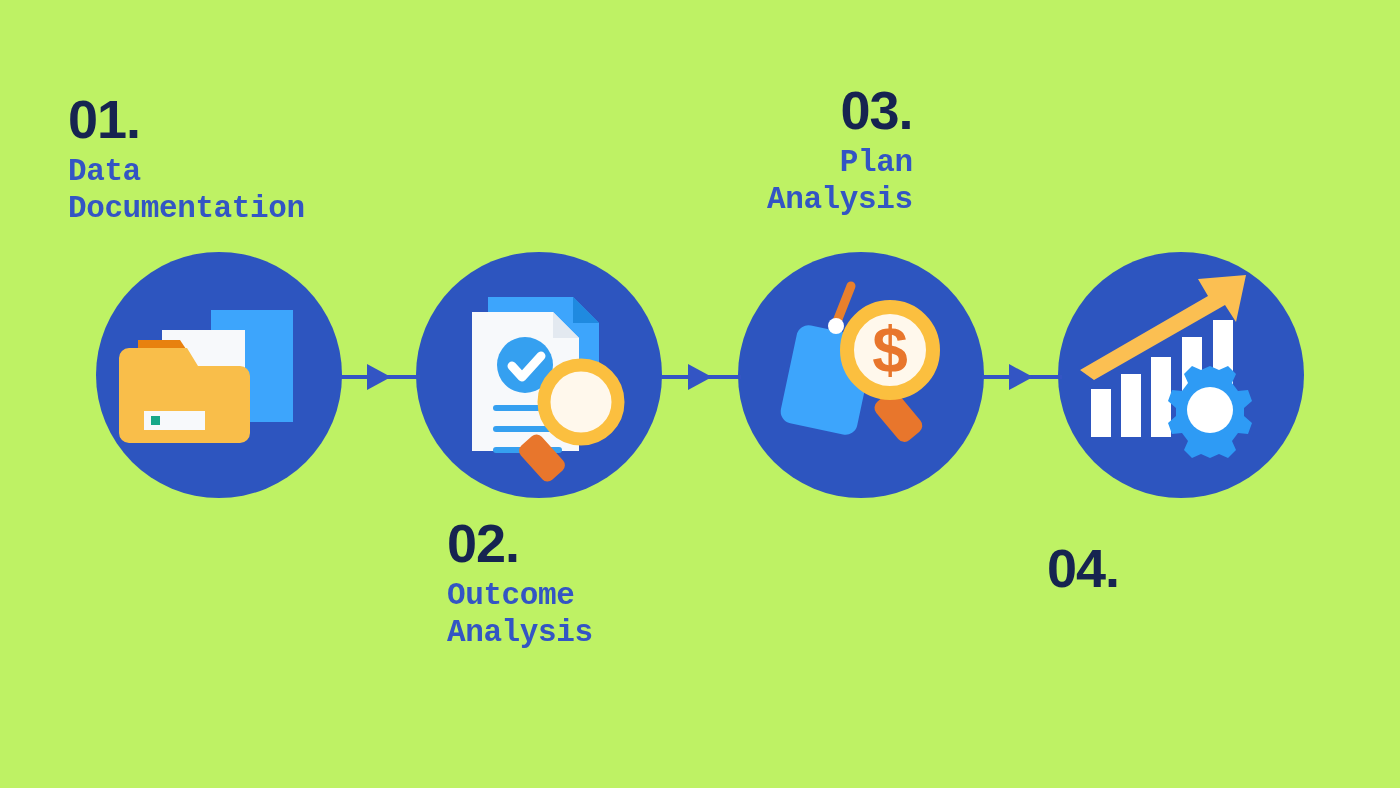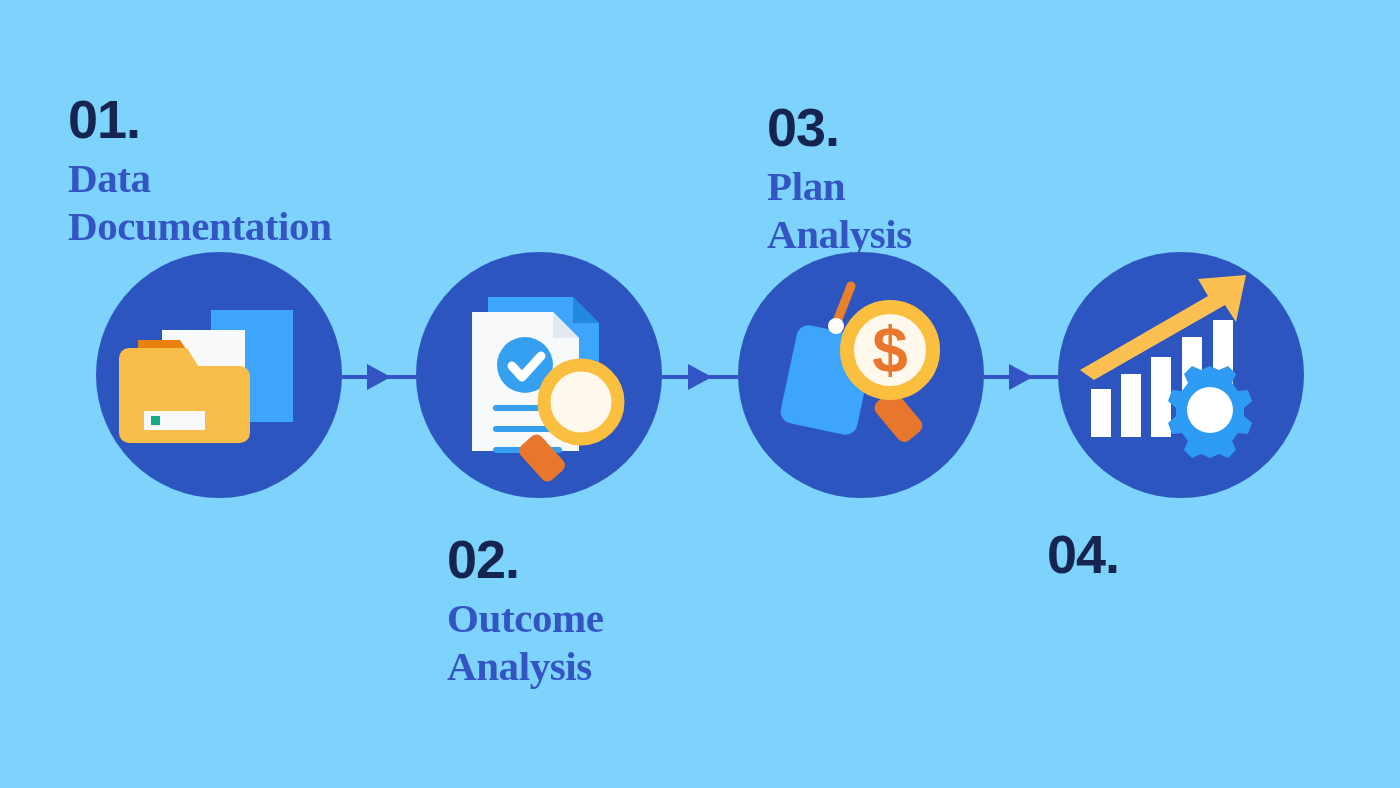--- a/index.html
+++ b/index.html
@@ -10,52 +10,52 @@
   body {
     font-family: "Liberation Sans", sans-serif;
     width: 1400px;
     height: 788px;
     overflow: hidden;
   }
   #stage {
     position: relative;
     width: 1400px;
     height: 788px;
-    background: #7dd3fc;
+    background: #bef264;
   }
 
   
   .step-label {
     position: absolute;
     user-select: none;
   }
   .step-number {
     font-size: 54px;
     font-weight: bold;
     color: #162450;
     letter-spacing: -1px;
     line-height: 1.0;
     margin: 0 0 8px 0;
     font-family: "Liberation Sans", sans-serif;
   }
   .step-title {
-    font-size: 41px;
+    font-size: 31px;
     font-weight: bold;
     color: #3355C4;
     line-height: 1.18;
     letter-spacing: -0.4px;
     margin: 0;
     white-space: pre-line;
-    font-family: Liberation Serif, serif;
+    font-family: Liberation Mono, monospace;
   }
 
   .label-1 { left: 68px;   top: 92px; }
-  .label-2 { left: 447px;  top: 532px; }
-  .label-3 { left: 767px;  top: 100px; }
-  .label-4 { left: 1047px; top: 527px; text-align: center; }
+  .label-2 { left: 447px;  top: 516px; }
+  .label-3 { left: 767px;  top: 83px; text-align: right; }
+  .label-4 { left: 1047px; top: 541px; text-align: center; }
 
   
   .circle {
     position: absolute;
     width: 246px;
     height: 246px;
     border-radius: 50%;
     background: #2D55BF;
   }
   .circle-1 { left: 96px;  top: 252px; }

